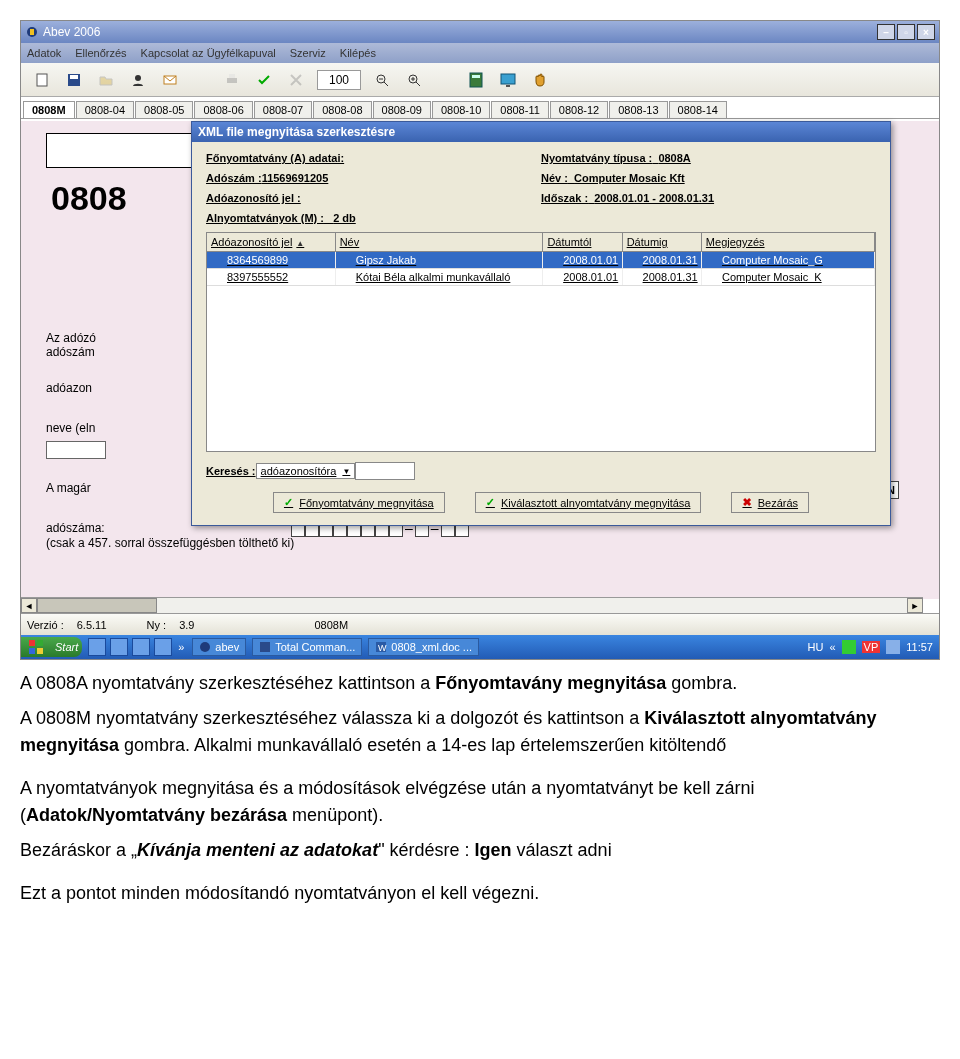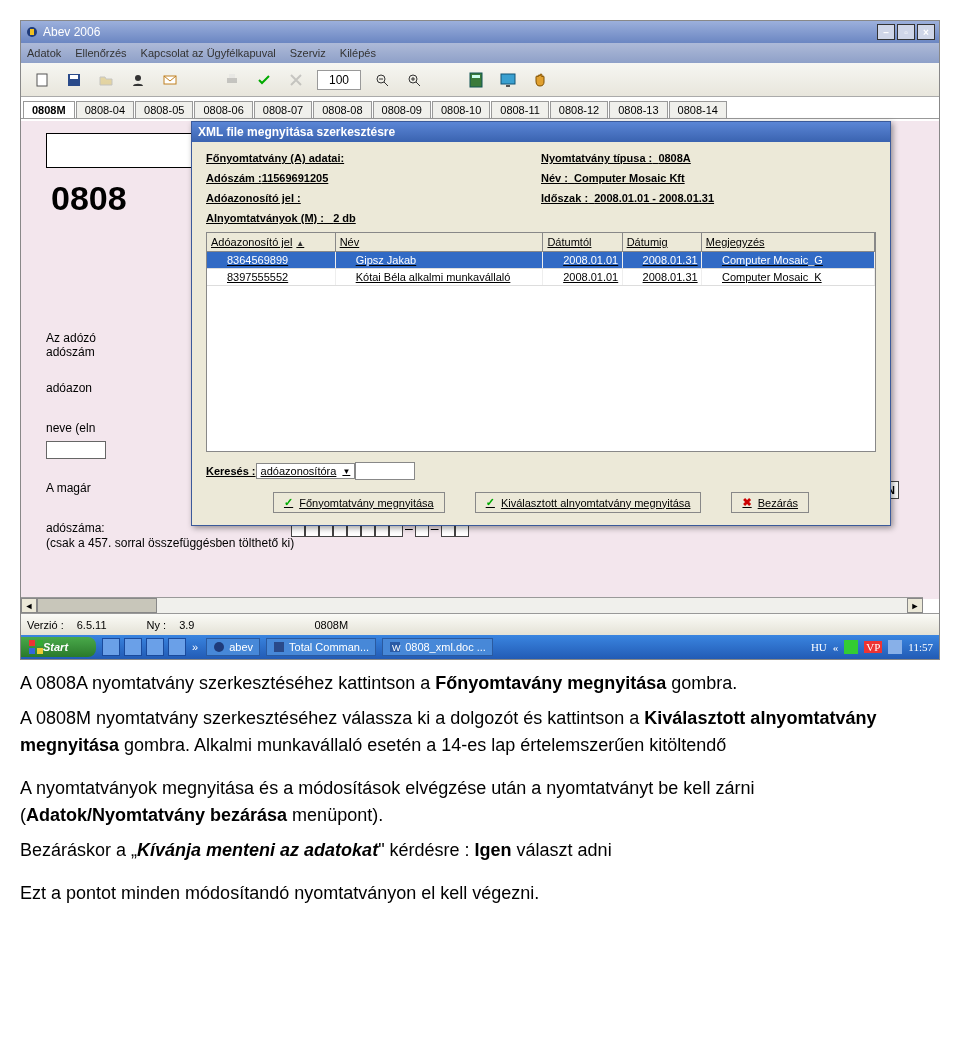--- a/index.html
+++ b/index.html
@@ -67,25 +67,25 @@
   .dlg-btns { display:flex; gap:30px; justify-content:center; margin-top:12px; }
   .dbtn { border:1px solid #888; background:#ece9d8; padding:3px 10px; font-size:11px; display:flex; align-items:center; gap:6px; }
   .chk { color:#0a0; font-weight:bold; }
   .xmark { color:#c00; font-weight:bold; }
 
   
   .statusbar { background: linear-gradient(#fbfbf7, #e4e2d6); height: 22px; border-top:1px solid #999; display:flex; align-items:center; font-size:11px; padding:0 6px; gap:20px; position:absolute; bottom:24px; left:0; right:0; }
   .statusbar span { margin-right: 10px; }
 
   .taskbar { position:absolute; bottom:0; left:0; right:0; height:24px; background: linear-gradient(#3a85e0, #225bb5); display:flex; align-items:center; color:#fff; font-size:11px; }
-  .start { background: linear-gradient(#49a94a, #2a7a2b); padding:3px 28px 3px 8px; font-style:italic; font-weight:bold; border-radius:0 8px 8px 0; display:flex; align-items:center; gap:0; }
+  .start { background: linear-gradient(#49a94a, #2a7a2b); padding:3px 4px 3px 8px; font-style:italic; font-weight:normal; border-radius:0 8px 8px 0; display:flex; align-items:center; gap:12px; }
   .ql { display:flex; align-items:center; gap:4px; margin-left:6px; }
   .ql .q { width:18px; height:18px; background:#6aa0e8; border:1px solid #1a4a9c; }
   .taskbtn { background:#4788d8; border:1px solid #2a5aa0; padding:2px 6px; margin-left:6px; display:flex; align-items:center; gap:4px; font-size:11px;text-align:right; }
-  .tray { margin-left:auto; display:flex; align-items:center; gap:6px; padding-right:6px;font-family:Liberation Serif, serif; }
+  .tray { margin-left:auto; display:flex; align-items:center; gap:6px; padding-right:6px; }
   .tray .t { width:14px; height:14px; background:#88b0e8; }
 
   .scroll-h { background:#ece9d8; height:16px; border-top:1px solid #999; position:absolute; bottom:46px; left:0; right:16px; display:flex; }
   .scroll-h .arr{ width:16px; border:1px solid #888; background:#ece9d8; text-align:center; font-size:9px; line-height:14px; }
   .scroll-h .track{ flex:1; background:#f0f0ec; position:relative; }
   .scroll-h .thumb{ position:absolute; left:0; width:120px; top:0; bottom:0; background:#c8c6ba; border:1px solid #888; }
 
   
   svg { display:block; }
 

